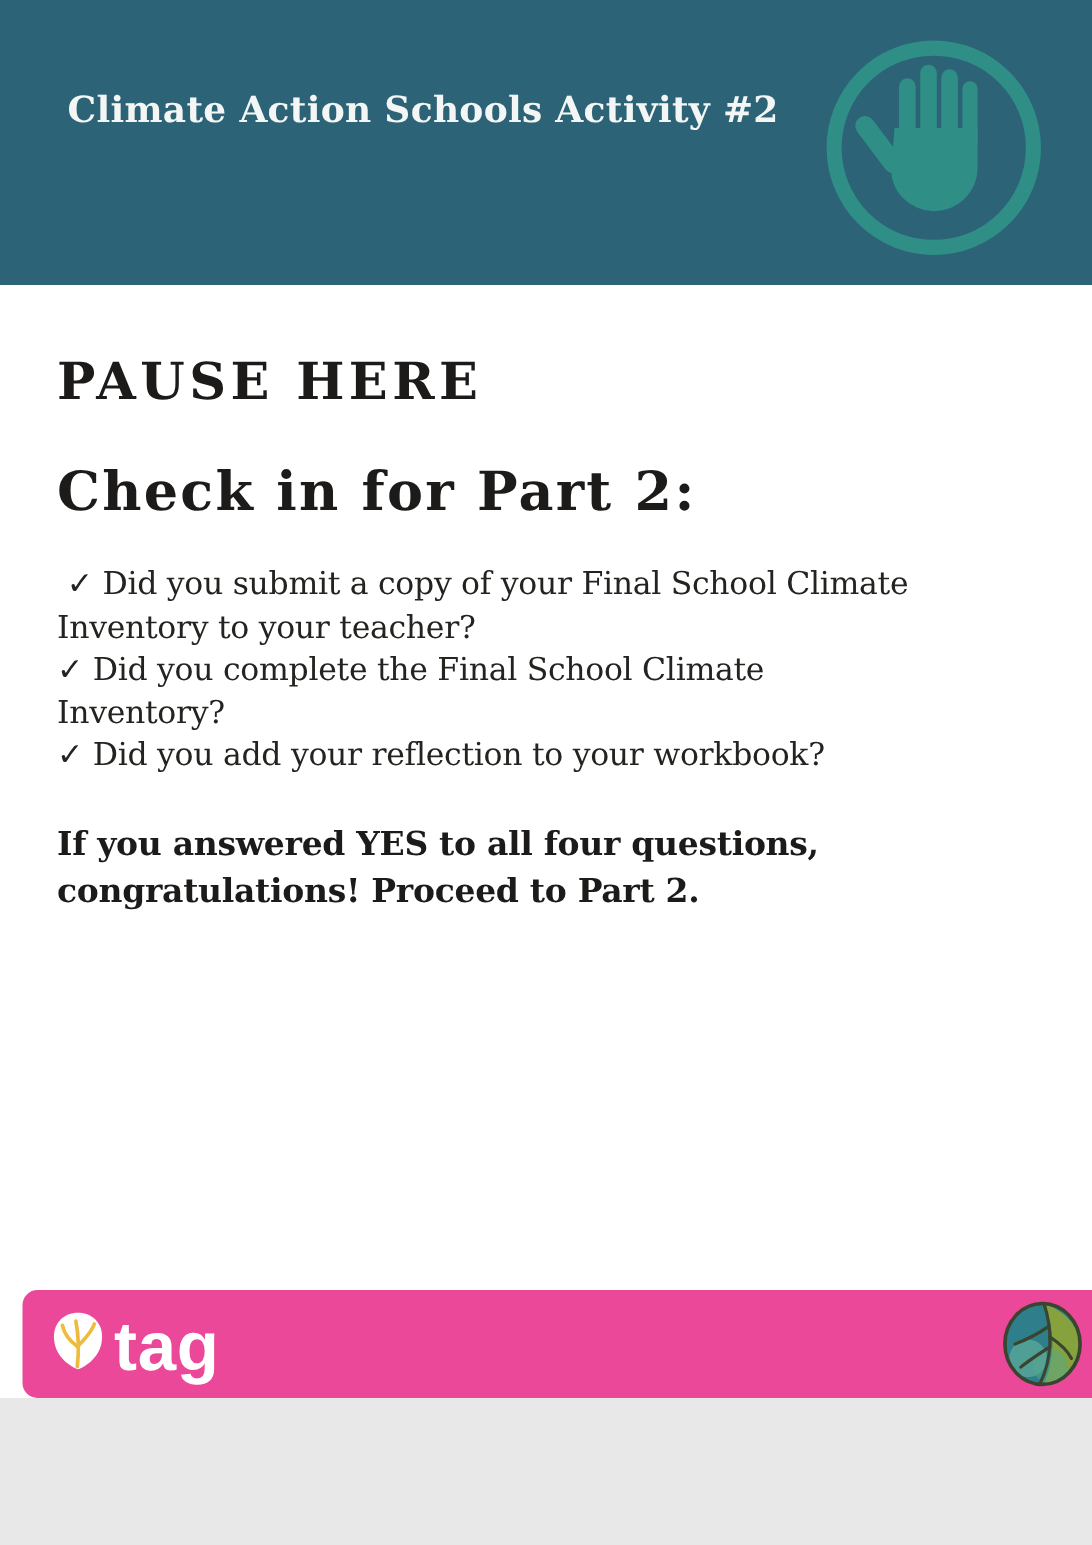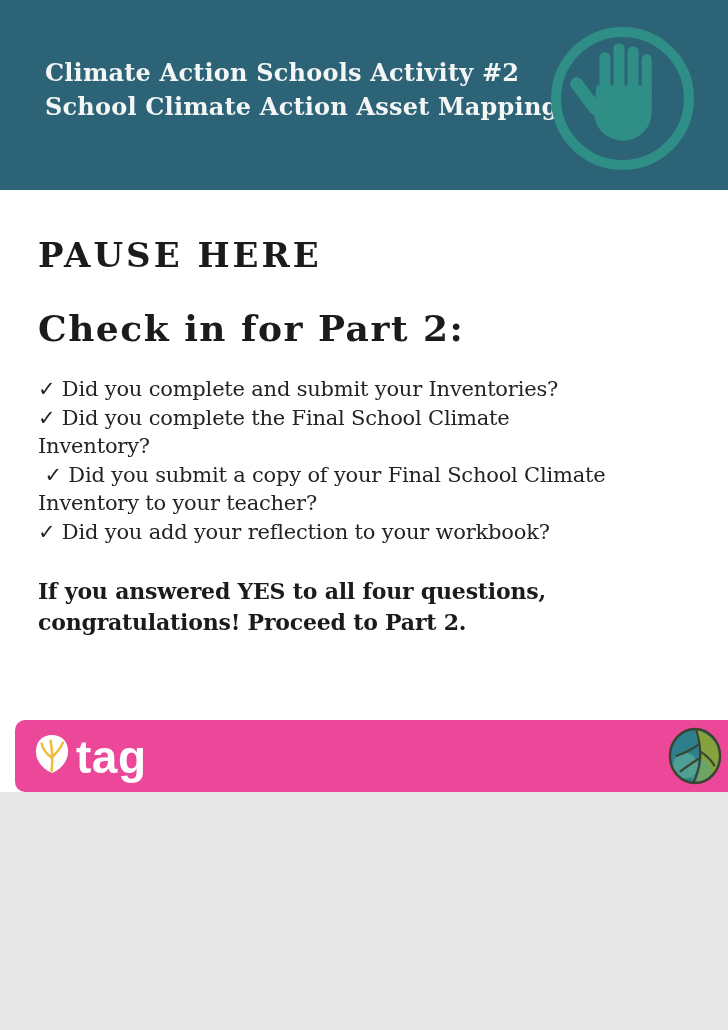--- a/index.html
+++ b/index.html
@@ -1,20 +1,20 @@
 <!DOCTYPE html>
 <html><head>
 <meta charset="utf-8">
 <style>
   * { margin: 0; padding: 0; box-sizing: border-box; }
   html, body { background: #e8e8e8; }
   .page {
     position: relative;
     width: 728px;
-    height: 792px;
+    height: 932px;
     background: #ffffff;
     overflow: hidden;
     font-family: "DejaVu Serif", serif;
     color: #222120;
   }
 
   
   .header {
     position: absolute;
     top: 0; left: 0;
@@ -118,21 +118,20 @@
   }
 </style>
 </head>
 <body>
 
 <div class="page">
 
   <div class="header">
     <div class="header-title">
       <div>Climate Action Schools Activity #2</div>
-      <div>School Climate Action Asset Mapping</div>
     </div>
     <div class="hand-badge">
       <svg width="151" height="151" viewBox="0 0 150 150" xmlns="http://www.w3.org/2000/svg">
         <circle cx="75" cy="75" r="66" fill="none" stroke="#2f8e86" stroke-width="10"></circle>
         <g fill="#2f8e86">
           <rect x="52" y="29" width="11" height="48" rx="5.5"></rect>
           <rect x="66" y="20" width="11" height="57" rx="5.5"></rect>
           <rect x="80" y="23" width="11" height="54" rx="5.5"></rect>
           <rect x="94" y="31" width="10" height="46" rx="5"></rect>
           <rect x="22" y="57" width="44" height="13" rx="6.5" transform="rotate(53 32 63)"></rect>
@@ -140,25 +139,24 @@
         </g>
       </svg>
     </div>
   </div>
 
   <div class="main">
     <div class="pause-heading">PAUSE HERE</div>
     <div class="checkin-heading">Check in for Part 2:</div>
 
     <div class="checklist">
-      <div class="checklist-item">✓ Did you complete and submit your Inventories?</div>
+      <div class="checklist-item"> ✓ Did you submit a copy of your Final School Climate
+Inventory to your teacher?</div>
       <div class="checklist-item">✓ Did you complete the Final School Climate
 Inventory?</div>
-      <div class="checklist-item"> ✓ Did you submit a copy of your Final School Climate
-Inventory to your teacher?</div>
       <div class="checklist-item">✓ Did you add your reflection to your workbook?</div>
     </div>
 
     <div class="conclusion">If you answered YES to all four questions,
 congratulations! Proceed to Part 2.</div>
   </div>
 
   <div class="footer">
     <div class="tag-logo">
       <span>

